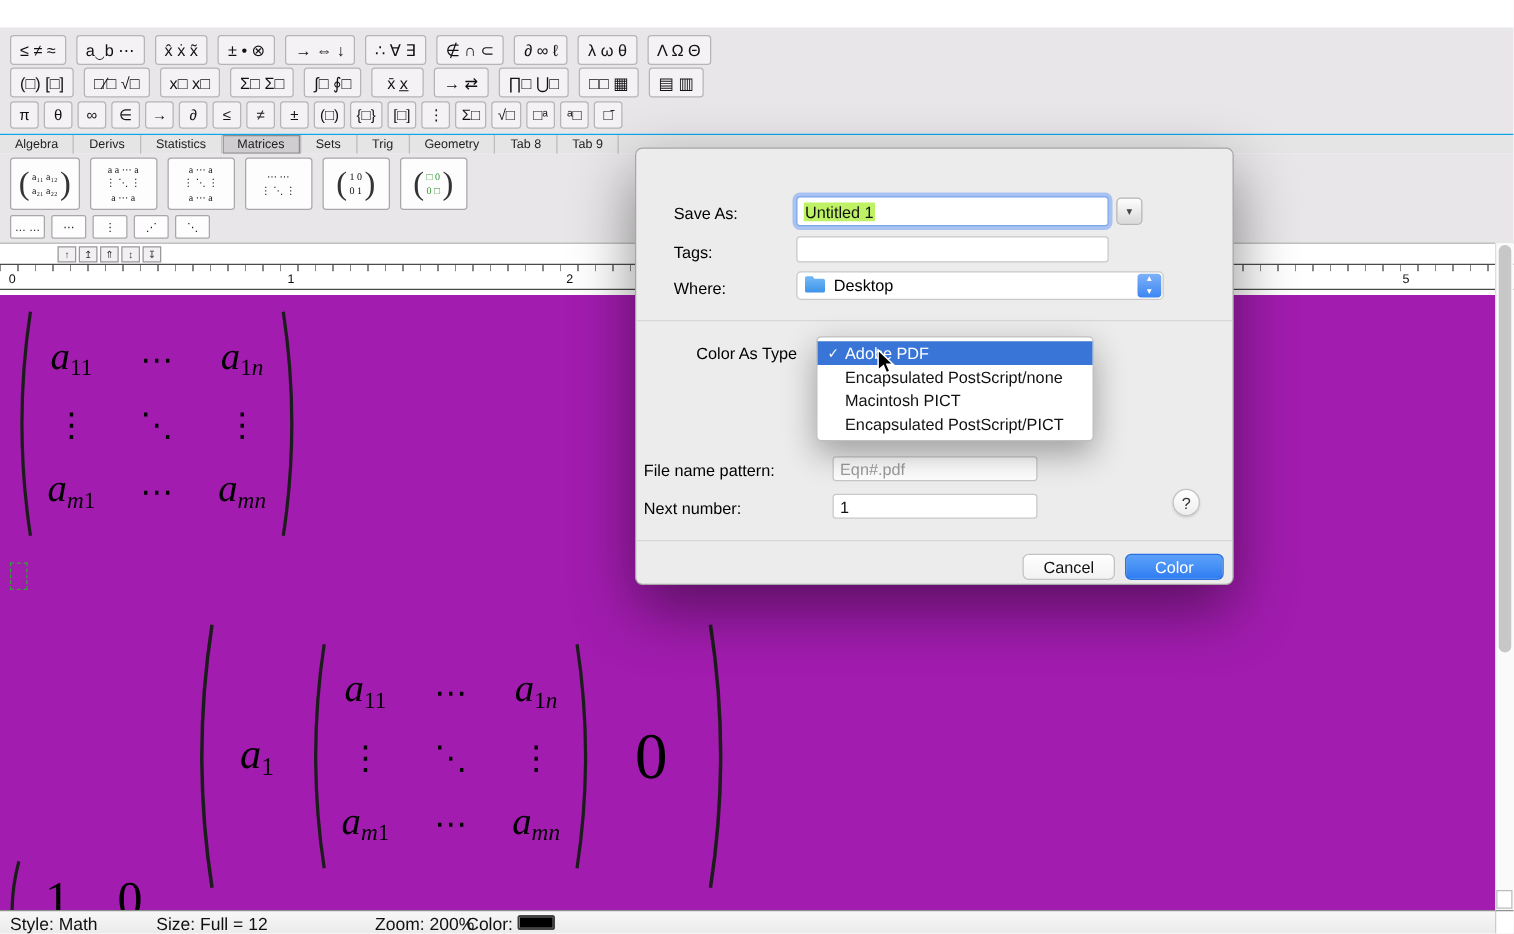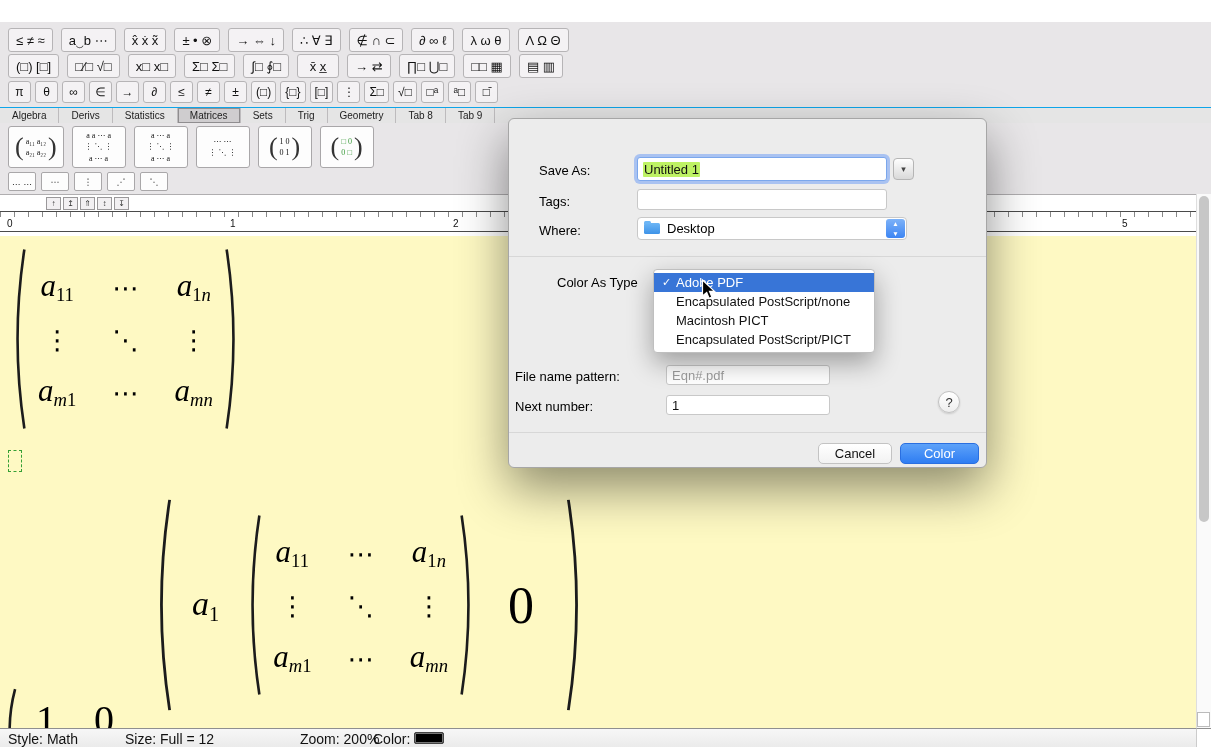--- a/index.html
+++ b/index.html
@@ -35,21 +35,21 @@
 .pal-sm{width:28px;height:19px;background:#fdfdfd;border:1px solid #a9a7a9;border-radius:2px;display:flex;align-items:center;justify-content:center;font-size:9px;color:#111}
 
 
 .ruler{position:absolute;top:194px;left:0;right:0;height:42px;background:#fff;border-top:1px solid #b0aeb0}
 .tabwell{position:absolute;top:2px;left:46px;display:flex;gap:2px}
 .tabstop{width:15px;height:13px;border:1px solid #9a989a;background:#f2f0f2;display:flex;align-items:center;justify-content:center;font-size:8px;color:#333}
 .ruler-scale{position:absolute;left:0;right:0;top:16px;height:21px;border-top:1px solid #4a4a4a;border-bottom:1px solid #4a4a4a;background-image:repeating-linear-gradient(90deg,#888 0 1px,transparent 1px 14px);background-size:100% 5px;background-repeat:no-repeat;background-position:0 0}
 .ruler-num{position:absolute;top:6px;font-size:10px;color:#111}
 
 
-.document{position:absolute;top:236px;left:0;width:1196px;height:492px;background:#fef9c3;overflow:hidden}
+.document{position:absolute;top:236px;left:0;width:1196px;height:492px;background:#a21caf;overflow:hidden}
 .eq{position:absolute;display:flex;align-items:center}
 .paren{display:block}
 .matrix{display:grid;grid-template-columns:repeat(3,auto);column-gap:36px;row-gap:14px;align-items:center;justify-items:center;font:italic 31px "Liberation Serif",serif;color:#000;padding:0 10px;line-height:1.2}
 .mvar i{font-family:"Liberation Serif",serif}
 .mvar sub{font-size:.6em;font-style:normal;vertical-align:-.28em}
 .mvar sub i{font-style:italic}
 .mdots{font-style:normal;font-size:.85em}
 #eq-top{left:8px;top:11px;height:184px}
 #eq-nested{left:150px;top:261px;height:216px}
 .fence{display:flex;align-items:center;height:184px}
@@ -82,21 +82,21 @@
 #lbl-next{left:6px;top:280px;width:147px}
 .tf{position:absolute;background:#fff;border:1px solid #c8c8c8;border-radius:3px;display:flex;align-items:center;padding:0 5px;font-size:13px;color:#111}
 .tf.focused{border:1px solid #7ba7ec;box-shadow:0 0 0 3px rgba(115,160,245,.55)}
 #f-saveas{left:128px;top:38px;width:250px;height:24px}
 #f-tags{left:128px;top:70px;width:250px;height:21px}
 #f-pattern{left:157px;top:246px;width:164px;height:20px}
 #f-next{left:157px;top:276px;width:164px;height:20px}
 .gray{color:#9d9d9d}
 .selection{background:#bef264;border-radius:1px;padding:0 1px}
 .disclosure{position:absolute;left:384px;top:39px;width:21px;height:22px;background:linear-gradient(#fefefe,#d9d9d9);border:1px solid #b5b5b5;border-radius:4px;display:flex;align-items:center;justify-content:center;font-size:9px;color:#444}
-.popup{position:absolute;left:128px;top:98px;width:270px;height:23px;background:#fff;border:1px solid #c8c8c8;border-radius:4px;display:flex;align-items:center;padding:0 24px 0 6px}
+.popup{position:absolute;left:128px;top:98px;width:294px;height:23px;background:#fff;border:1px solid #c8c8c8;border-radius:4px;display:flex;align-items:center;padding:0 24px 0 6px}
 .folder{width:16px;height:11px;background:linear-gradient(#6cb5f5,#3e93e8);border-radius:1.5px;position:relative;margin-right:7px;flex:none}
 .folder::before{content:"";position:absolute;top:-2.5px;left:0;width:7px;height:3px;background:#6cb5f5;border-radius:1.5px 1.5px 0 0}
 .stepper{position:absolute;right:1px;top:1px;bottom:1px;width:19px;background:linear-gradient(#7db2f8,#3d85f3);border-radius:3px;display:flex;flex-direction:column;align-items:center;justify-content:center;color:#fff;font-size:6.5px;line-height:1.4}
 .divider{position:absolute;left:0;right:0;height:1px;background:#d7d7d7}
 #div1{top:137px}#div2{top:313px}
 .menu{position:absolute;left:144px;top:150px;width:222px;background:#fff;border:1px solid #bfbfbf;border-radius:4px;box-shadow:0 10px 26px rgba(0,0,0,.33);padding:3px 0;z-index:12}
 .menu-item{height:19px;display:flex;align-items:center;font-size:13px;color:#111;padding:0 8px;white-space:nowrap}
 .menu-item .check{width:14px;font-size:11px;flex:none}
 .menu-item.selected{background:#3875d7;color:#fff}
 .help-btn{position:absolute;left:429px;top:272px;width:22px;height:22px;border-radius:50%;background:linear-gradient(#fff,#eee);border:1px solid #c2c2c2;box-shadow:0 1px 2px rgba(0,0,0,.15);display:flex;align-items:center;justify-content:center;font-size:13px;color:#333}

